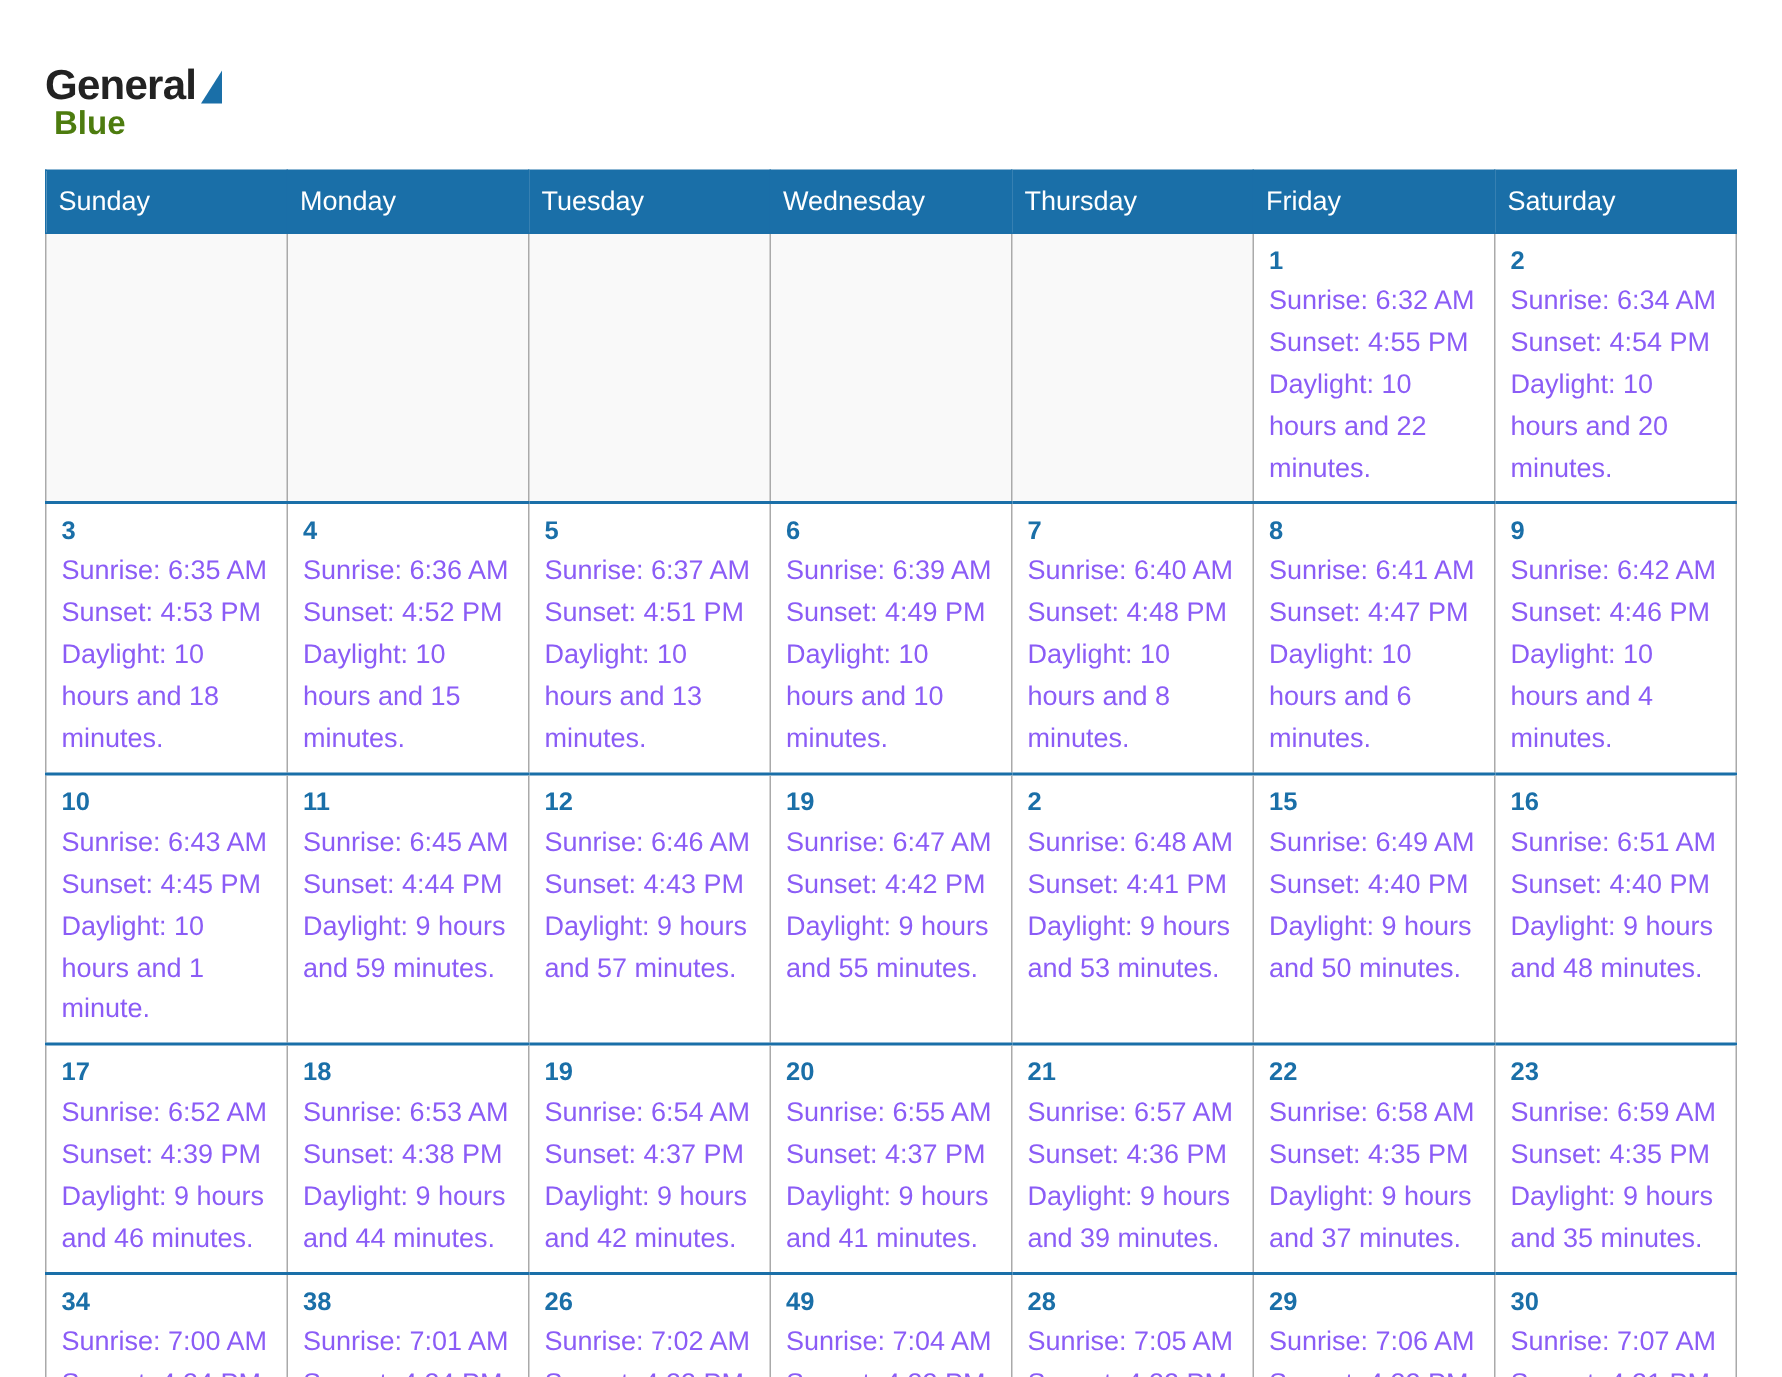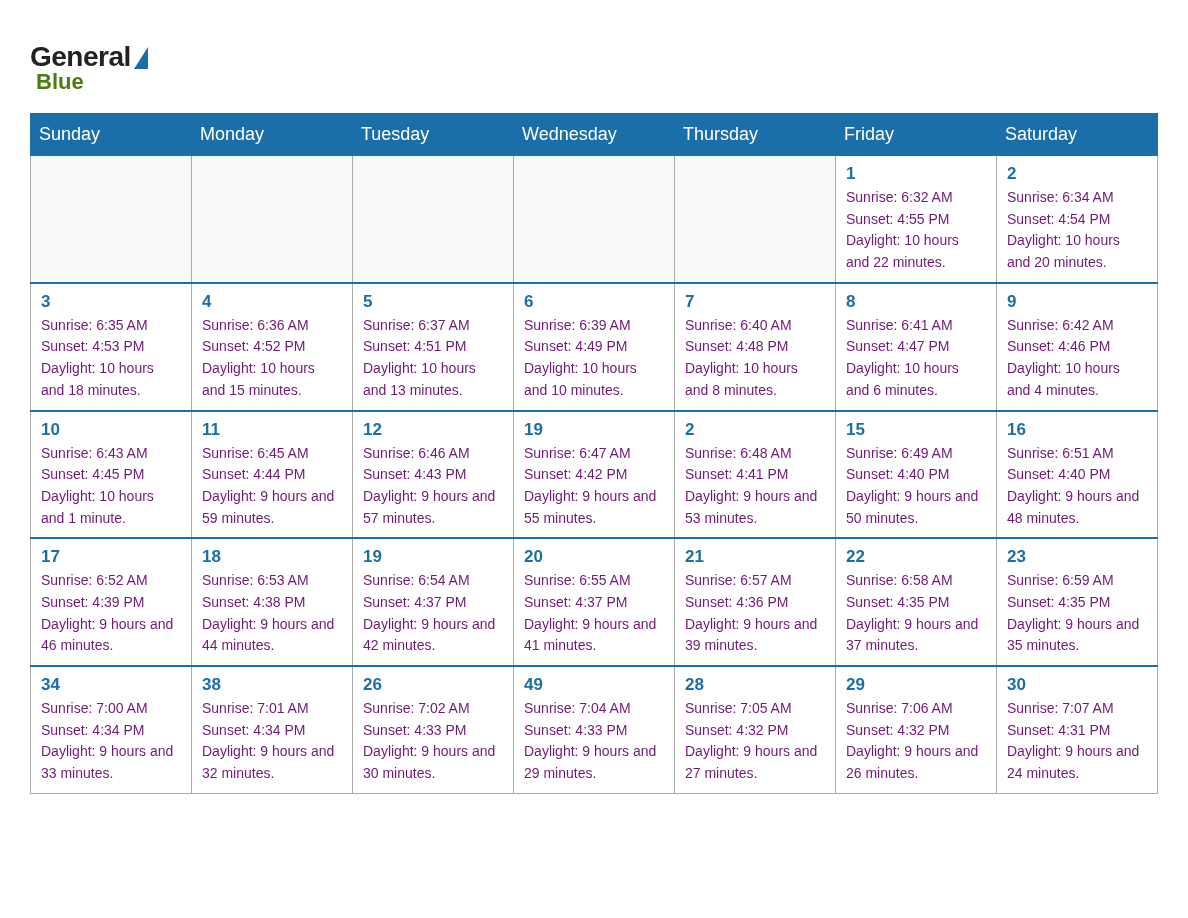--- a/index.html
+++ b/index.html
@@ -90,22 +90,22 @@
       background: #f9f9f9;
     }
     .day-number {
       font-size: 17px;
       font-weight: bold;
       color: #1a6fa8;
       display: block;
       margin-bottom: 3px;
     }
     .day-info {
-      font-size: 14px;
-      color: #701a75;
+      font-size: 18px;
+      color: #8b5cf6;
       line-height: 1.55;
     }
     .row-divider td {
       border-top: 2px solid #1a6fa8 !important;
     }
   </style>
 </head>
 <body>
 
 <div class="header">

